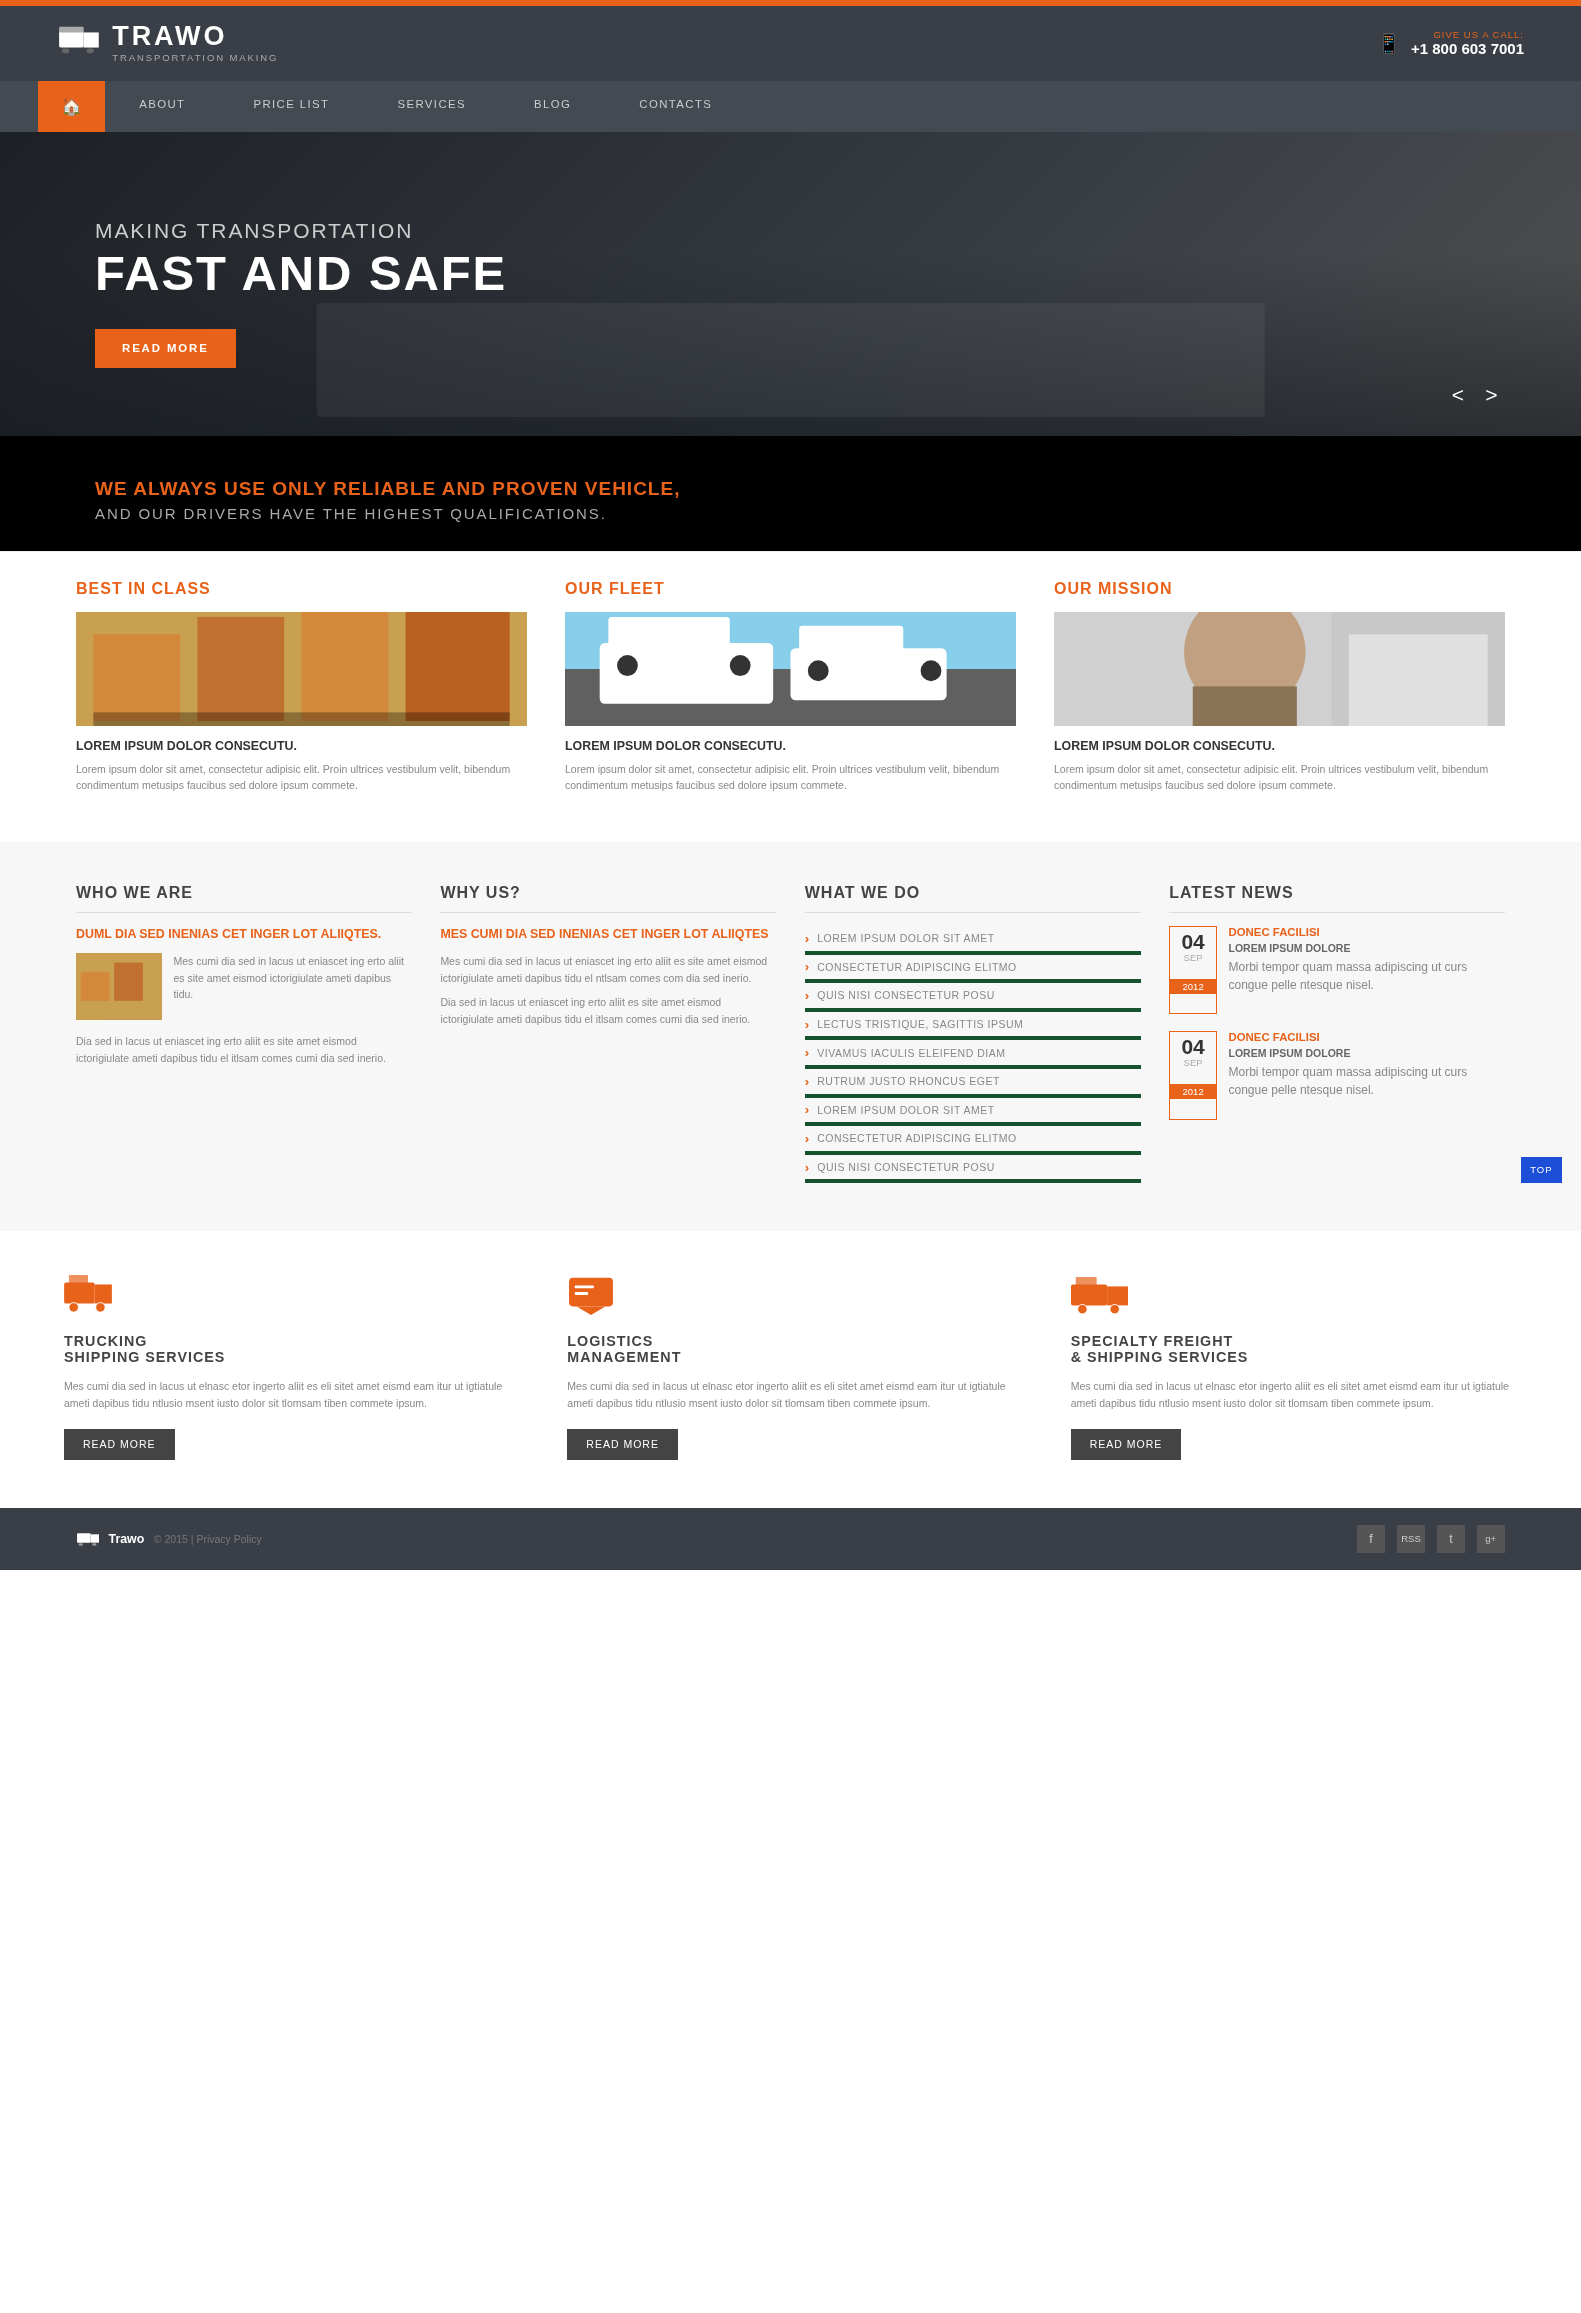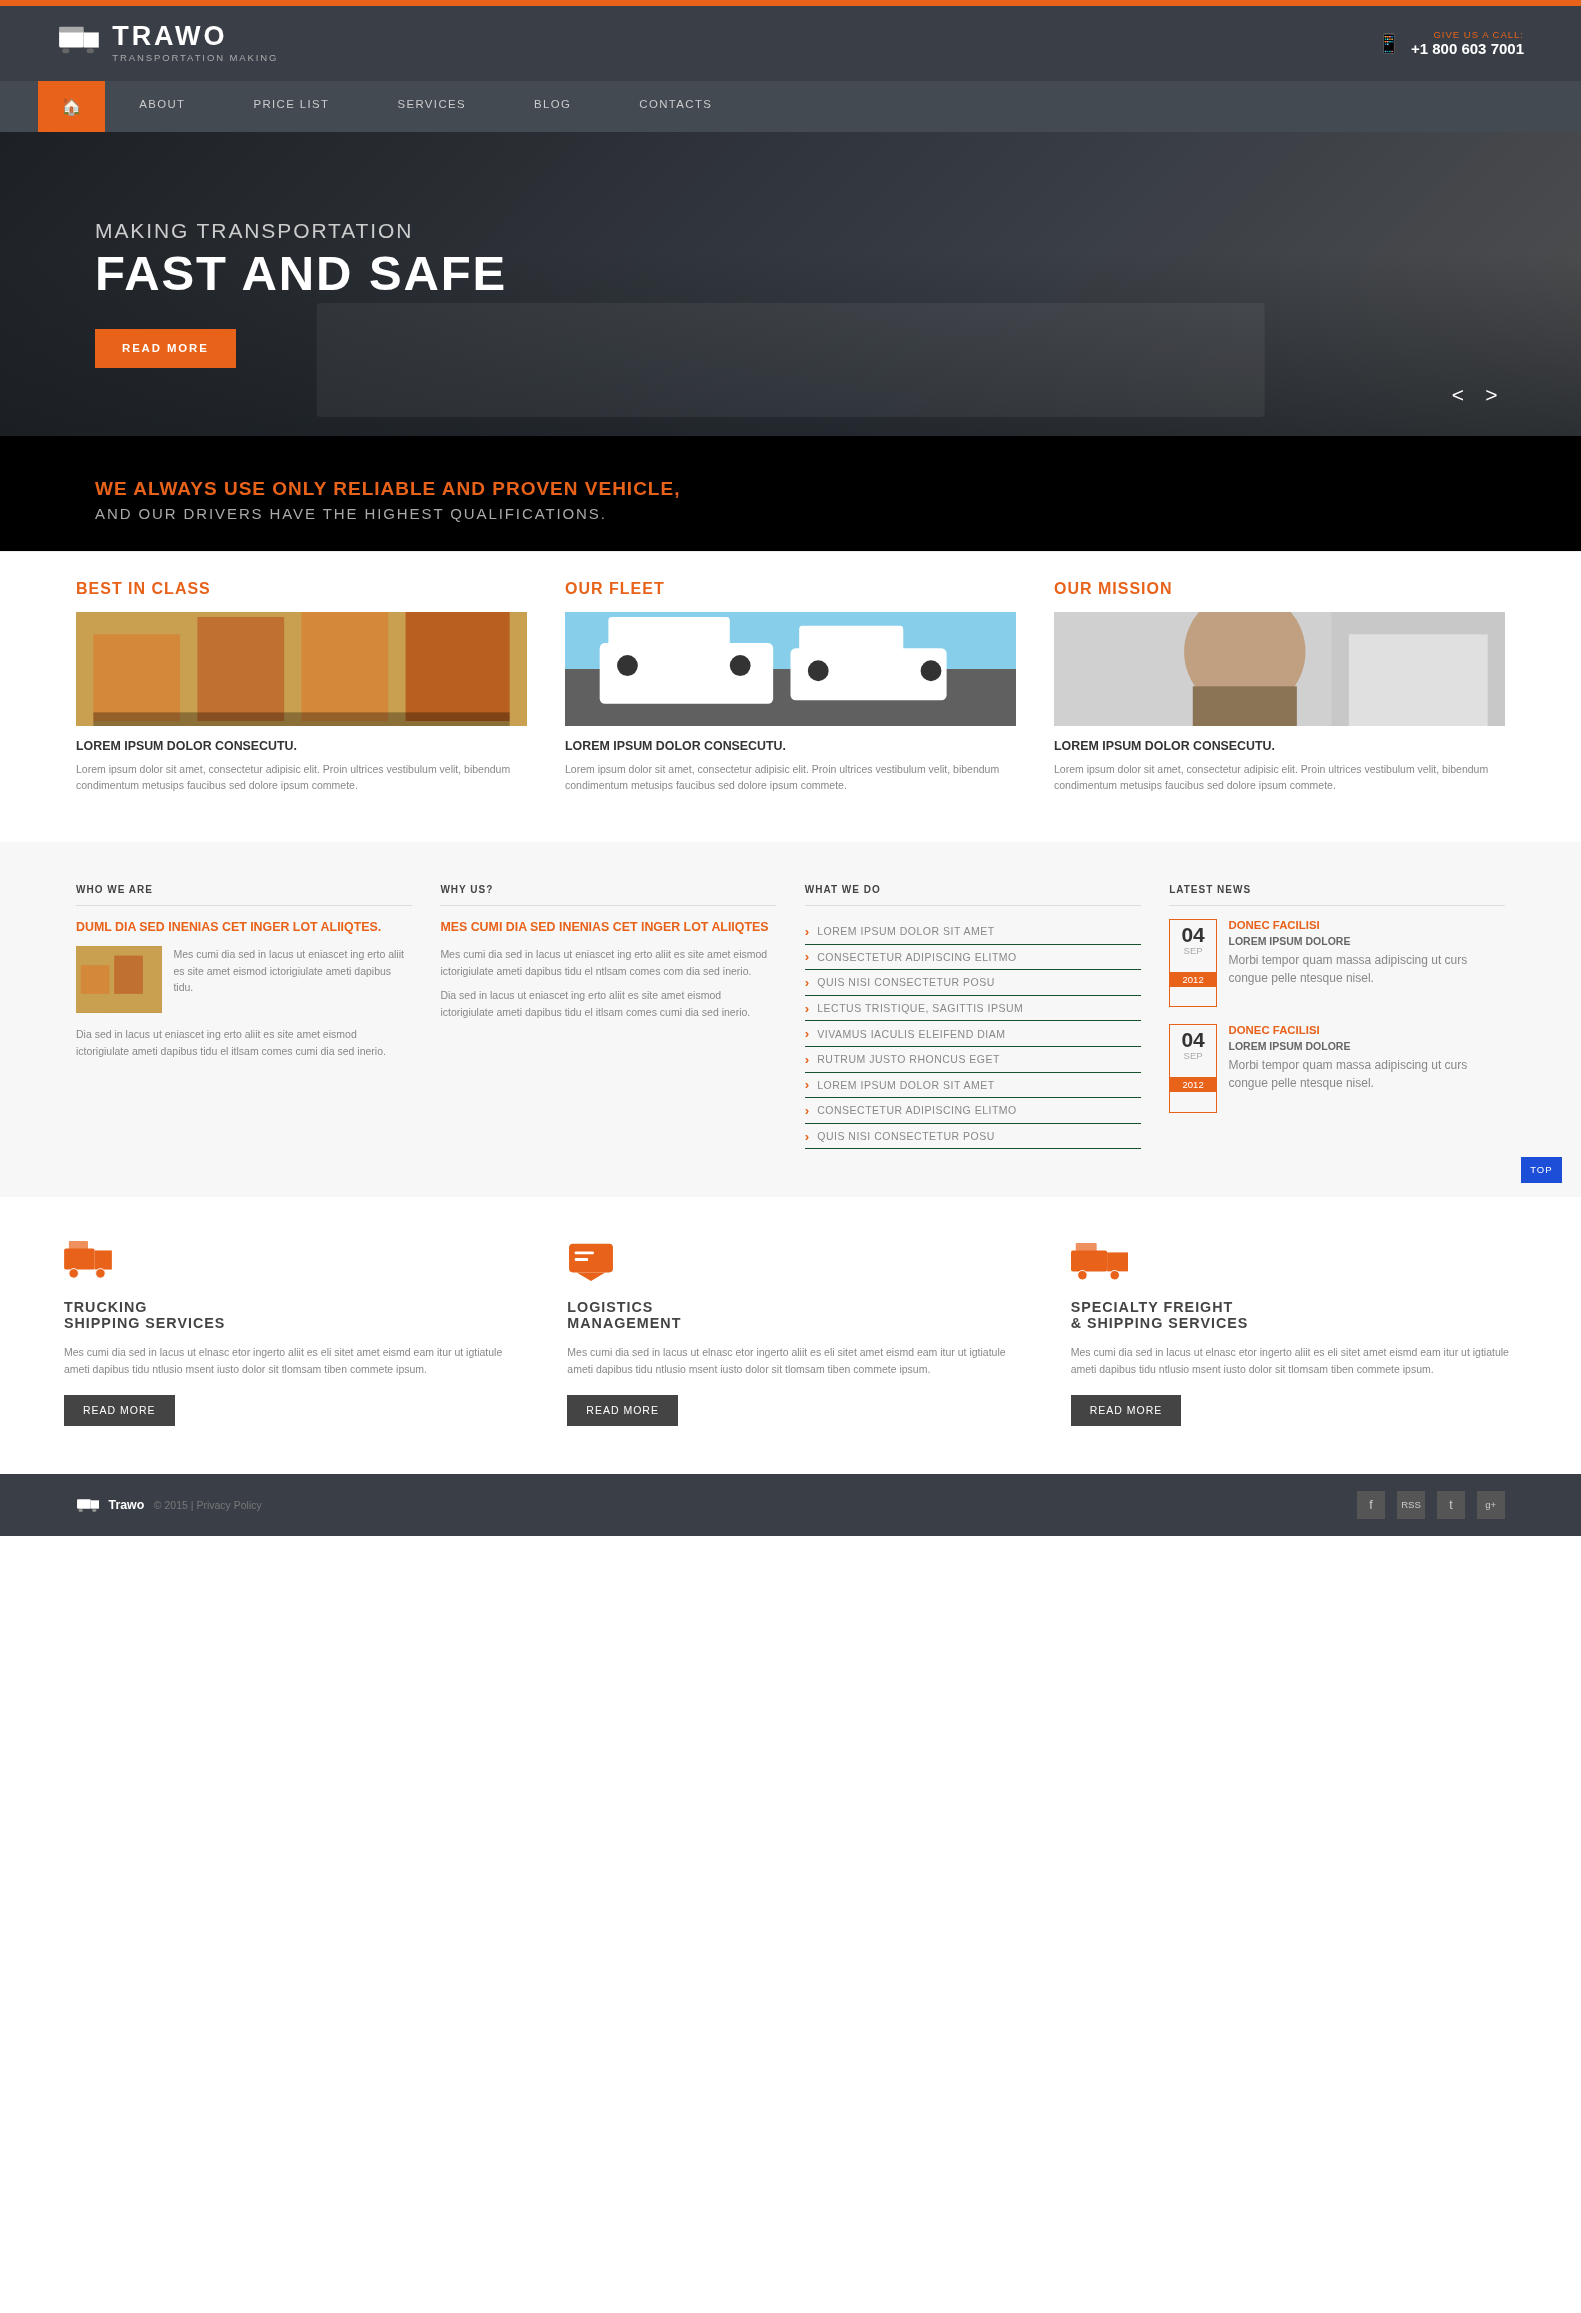--- a/index.html
+++ b/index.html
@@ -142,41 +142,41 @@
     .feature-text { font-size: 10.5px; color: #888; line-height: 1.6; }
 
     
     .info-section {
       background: #f7f7f7;
       padding: 42px 76px 48px;
       display: flex;
       gap: 28.5px;
     }
     .info-col { flex: 1; }
-    .info-col-title { font-size: 10px; font-weight: 700; color: #444; text-transform: uppercase; letter-spacing: 1px; margin-bottom: 13.3px; padding-bottom: 9.5px; border-bottom: 1.9px solid #ddd; }
+    .info-col-title { font-size: 16px; font-weight: 700; color: #444; text-transform: uppercase; letter-spacing: 1px; margin-bottom: 13.3px; padding-bottom: 9.5px; border-bottom: 1.9px solid #ddd; }
     .info-orange { color: #e8621a; font-size: 12.4px; font-weight: 700; text-transform: uppercase; line-height: 1.4; margin-bottom: 9.5px; }
     .info-img-small {
       width: 86px; height: 67px;
       background: linear-gradient(135deg, #b8860b, #654321);
       float: left;
       margin-right: 11.4px;
       margin-bottom: 5.7px;
     }
     .info-text { font-size: 10.5px; color: #888; line-height: 1.6; }
     .info-text-block { font-size: 10.5px; color: #888; line-height: 1.6; margin-top: 7.6px; clear: both; }
 
     
     .wwd-list { list-style: none; padding: 0; }
     .wwd-list li {
       font-size: 10.5px;
       color: #e8621a;
       text-transform: uppercase;
       letter-spacing: 0.5px;
       padding: 4.8px 0;
-      border-bottom: 1px solid #14532d;
+      border-bottom: 4px solid #14532d;
       display: flex;
       align-items: center;
       gap: 7.6px;
     }
     .wwd-list li::before { content: '›'; color: #e8621a; font-size: 13.3px; font-weight: bold; }
     .wwd-list li span { color: #888; text-transform: uppercase; }
 
     
     .news-item { display: flex; gap: 11.4px; margin-bottom: 17px; }
     .news-date-box {

